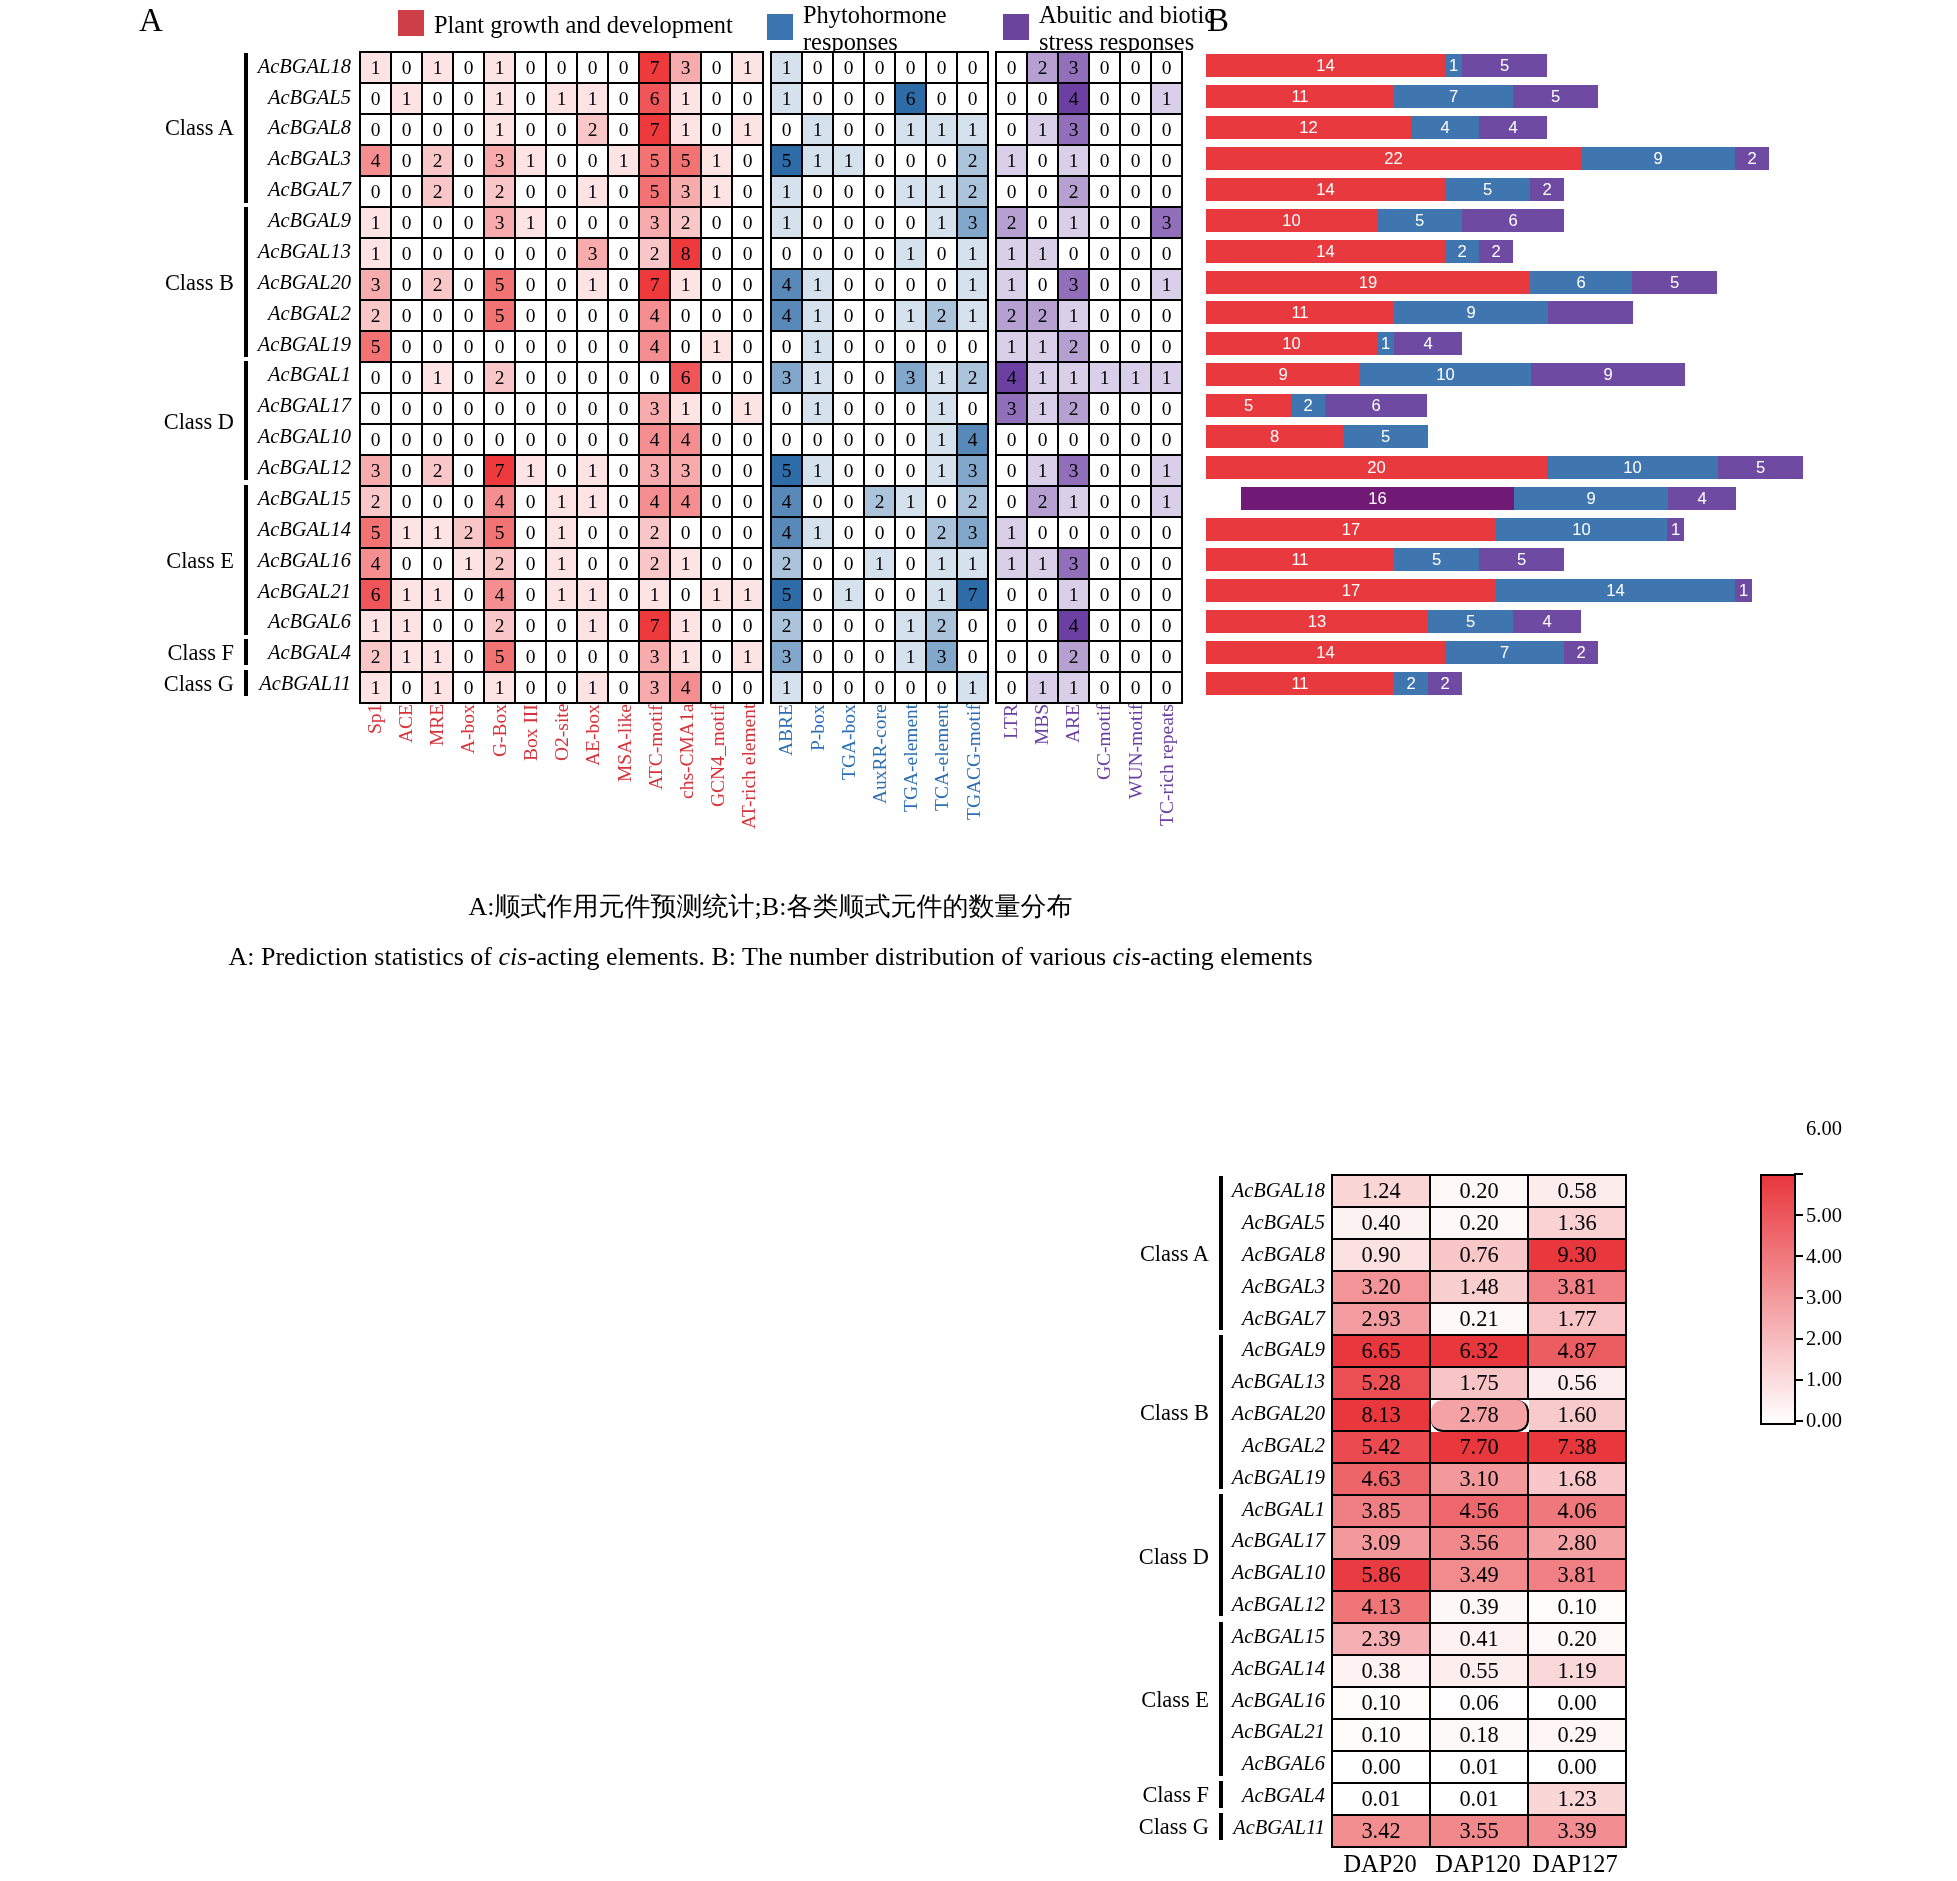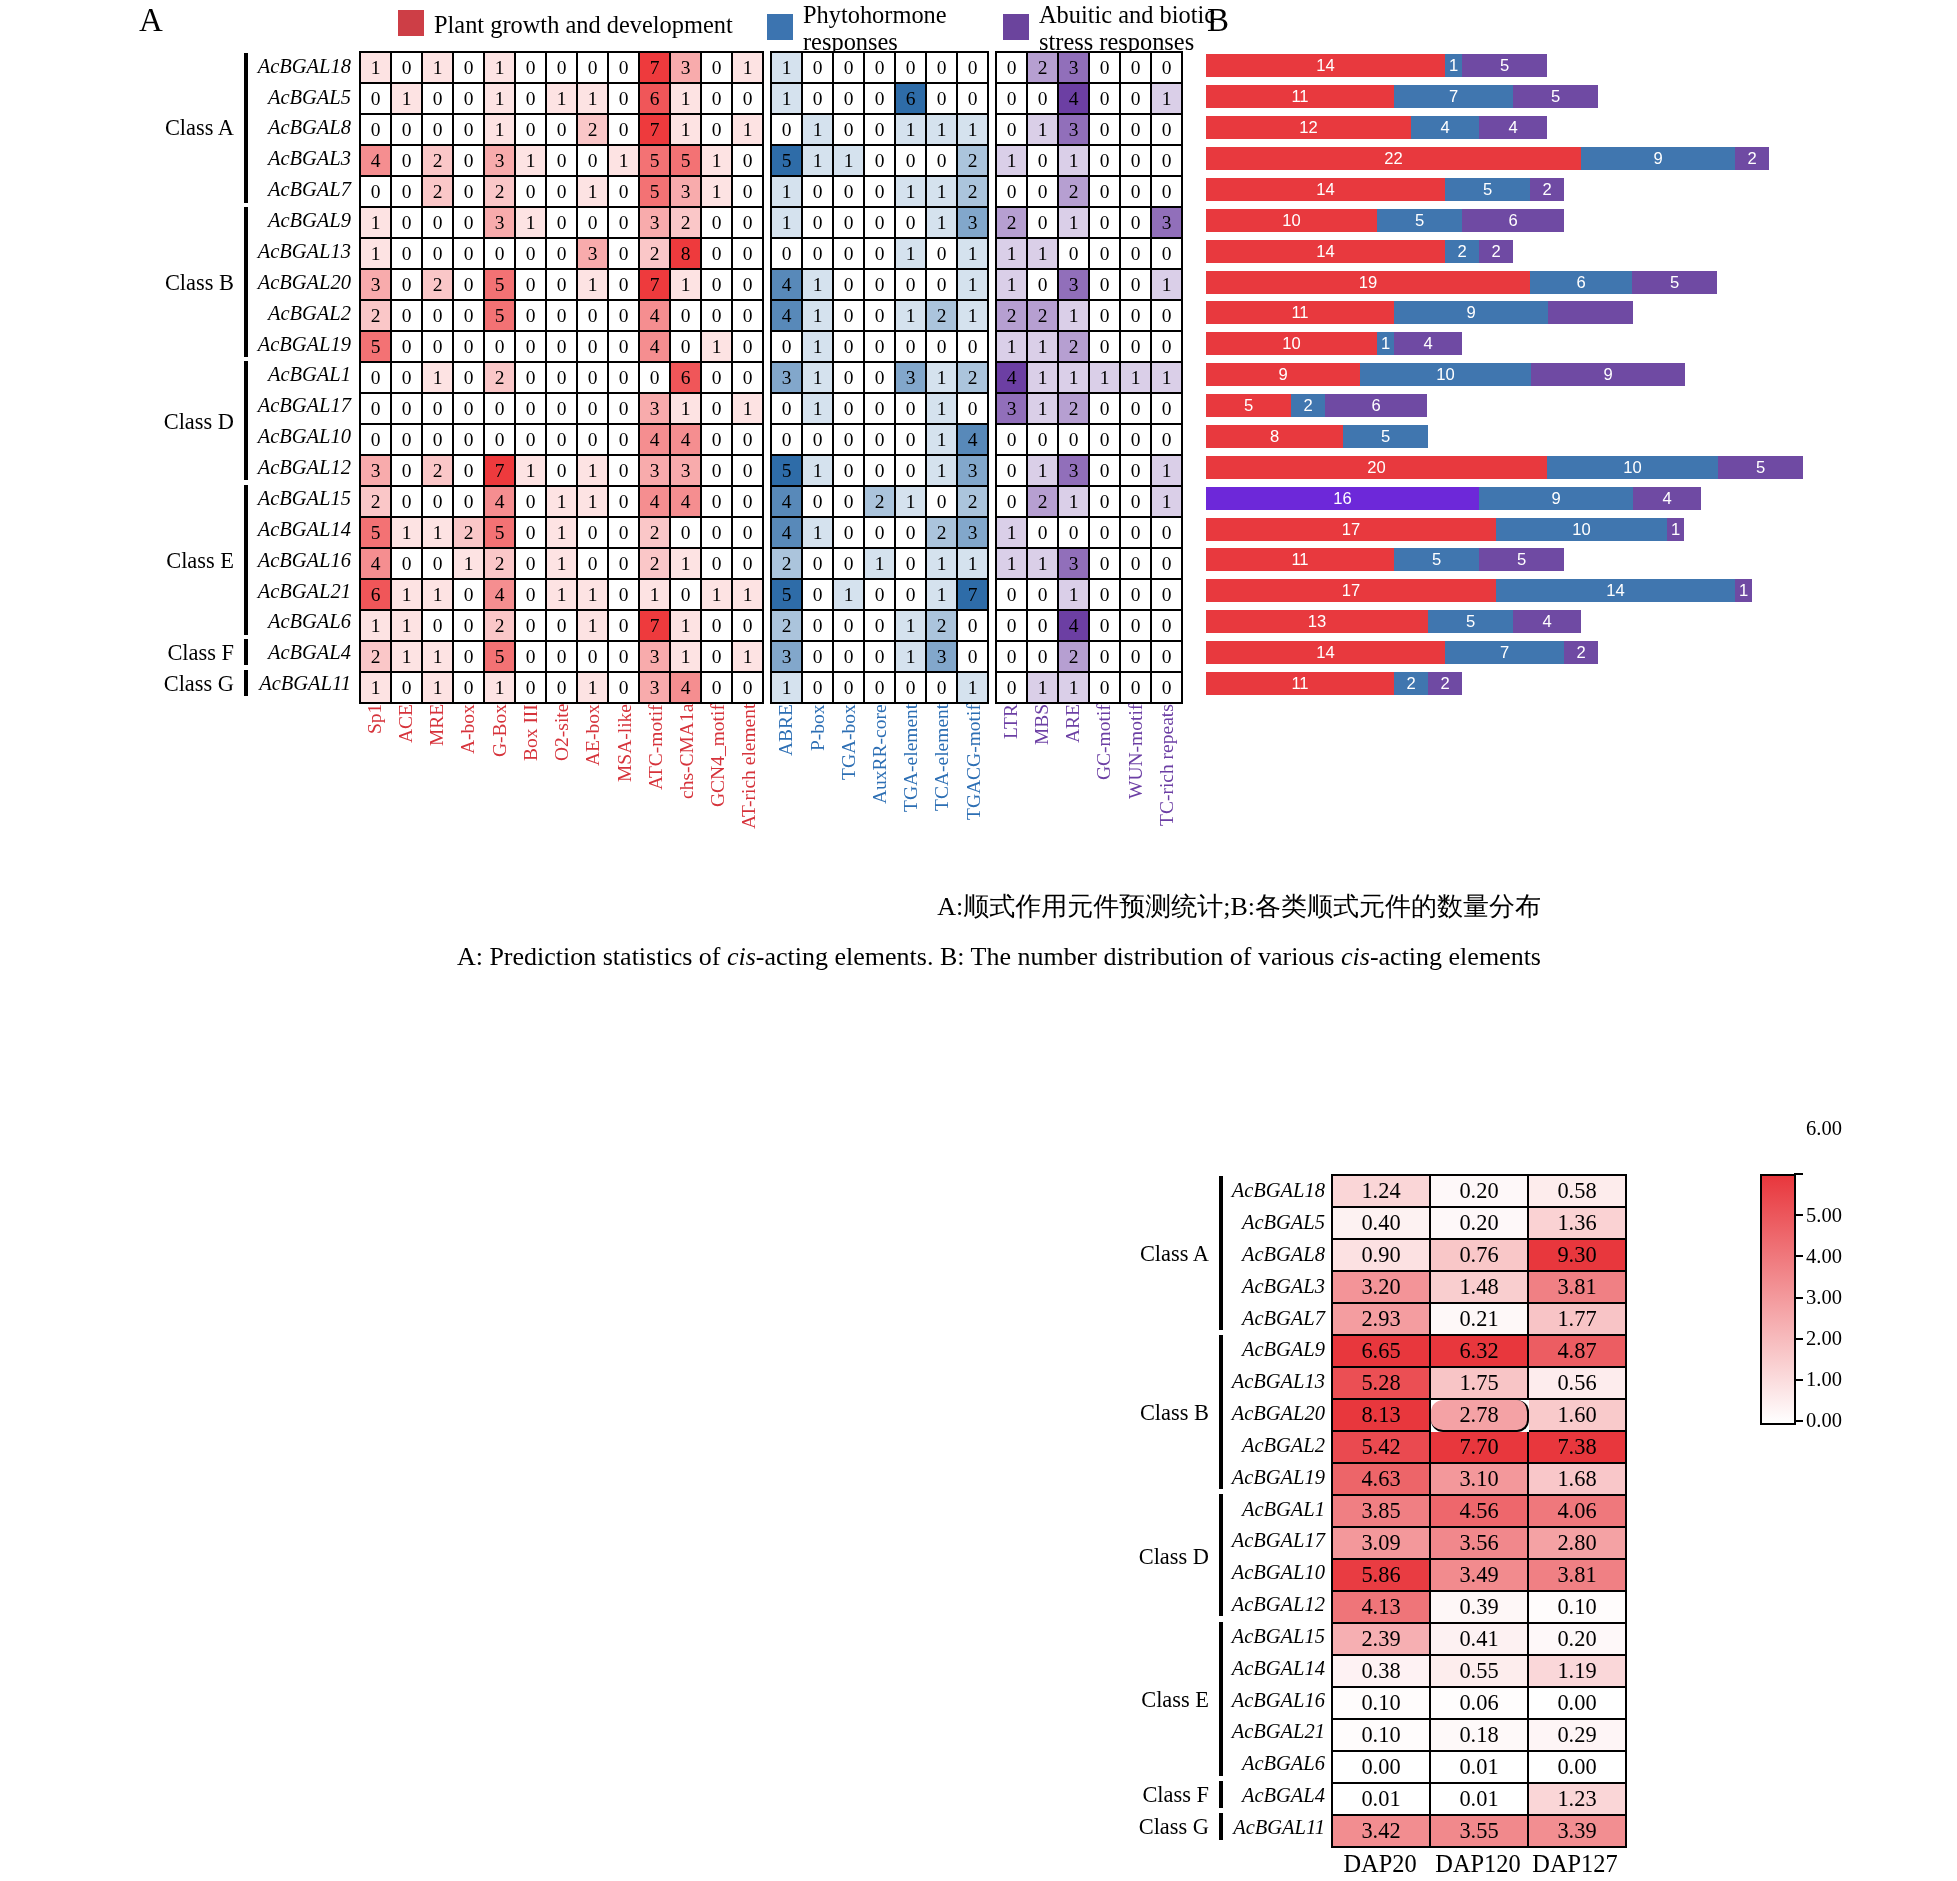--- a/index.html
+++ b/index.html
@@ -13,21 +13,21 @@
   .mcell{box-sizing:border-box;border-right:2.4px solid #000;border-bottom:2.4px solid #000;
          font-size:19.5px;display:flex;align-items:center;justify-content:center;}
   .genelabel{font-style:italic;font-size:20.5px;text-align:right;white-space:nowrap;}
   .classlabel{font-size:22.4px;text-align:right;white-space:nowrap;}
   .classbar{background:#000;}
   .collabel{writing-mode:vertical-rl;transform:rotate(180deg);text-align:end;
             font-size:19.5px;line-height:27px;white-space:nowrap;}
   .barrow{position:absolute;display:flex;}
   .barseg{height:100%;display:flex;align-items:center;justify-content:center;
           font-family:"Liberation Sans", sans-serif;font-size:16.6px;color:#fff;overflow:hidden;}
-  .caption{position:absolute;left:0;width:1541px;text-align:right;white-space:nowrap;}
+  .caption{position:absolute;left:0;width:1541px;text-align:center;white-space:nowrap;}
   .ecell{box-sizing:border-box;border-right:2.4px solid #000;border-bottom:2.4px solid #000;
          font-size:22.4px;display:flex;align-items:center;justify-content:center;}
   .dap{font-size:24.4px;text-align:center;}
   .cbtick{font-size:20.5px;line-height:25px;}
 </style>
 </head>
 <body>
 
 <div class="fig" id="fig">
   <div class="abs panel-letter" style="left:139px;top:2px;">A</div>
@@ -731,21 +731,21 @@
       <div class="barrow" style="left: 1206px; top: 425px; height: 23.4px;">
         <div class="barseg" style="width: 137px; background: rgb(232, 57, 62);">8</div>
         <div class="barseg" style="width: 85px; background: rgb(64, 118, 175);">5</div>
       </div>
       <div class="barrow" style="left: 1206px; top: 456px; height: 23.4px;">
         <div class="barseg" style="width: 341px; background: rgb(232, 57, 62);">20</div>
         <div class="barseg" style="width: 171px; background: rgb(64, 118, 175);">10</div>
         <div class="barseg" style="width: 85px; background: rgb(111, 74, 163);">5</div>
       </div>
       <div class="barrow" style="left: 1206px; top: 487px; height: 23.4px;">
-        <div class="barseg" style="width: 273px; background: #6d28d9;">16</div>
+        <div class="barseg" style="width: 273px; background: #701a75; margin-left: 35px;">16</div>
         <div class="barseg" style="width: 154px; background: rgb(64, 118, 175);">9</div>
         <div class="barseg" style="width: 68px; background: rgb(111, 74, 163);">4</div>
       </div>
       <div class="barrow" style="left: 1206px; top: 518px; height: 23.4px;">
         <div class="barseg" style="width: 290px; background: rgb(232, 57, 62);">17</div>
         <div class="barseg" style="width: 171px; background: rgb(64, 118, 175);">10</div>
         <div class="barseg" style="width: 17px; background: rgb(111, 74, 163);">1</div>
       </div>
       <div class="barrow" style="left: 1206px; top: 548px; height: 23.4px;">
         <div class="barseg" style="width: 188px; background: rgb(232, 57, 62);">11</div>

